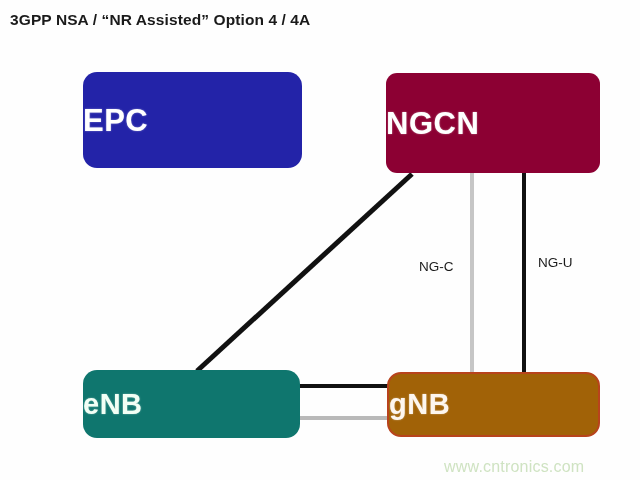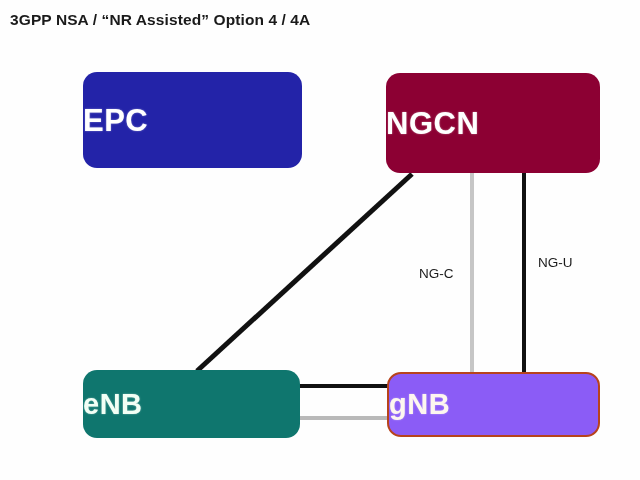--- a/index.html
+++ b/index.html
@@ -65,55 +65,56 @@
     width: 219px;
     height: 96px;
     background: #2323a8;
   }
   #node-ngcn {
     left: 386px;
     top: 73px;
     width: 214px;
     height: 100px;
     background: #8c0033;
+    border-radius: 11px;
   }
   #node-enb {
     left: 83px;
     top: 370px;
     width: 217px;
     height: 68px;
     background: #0f766e;
   }
   #node-gnb {
     left: 387px;
     top: 372px;
     width: 213px;
     height: 65px;
-    background: #8b5cf6;
+    background: #a16207;
     border: 2px solid #b8431c;
   }
   #node-gnb .node-label,
   #node-enb .node-label {
     font-size: 29px;
     color: #fdf6ef;
   }
   #node-enb .node-label {
     color: #f2fff5;
   }
 
   
   .link-label {
     position: absolute;
     font-size: 13.5px;
     color: #1a1a1a;
     white-space: nowrap;
   }
   #label-ngc {
     left: 419px;
-    top: 266px;
+    top: 259px;
   }
   #label-ngu {
     left: 538px;
     top: 255px;
   }
 
   
   #watermark {
     position: absolute;
     left: 444px;
@@ -156,14 +157,15 @@
     <span class="node-label">eNB</span>
   </div>
 
   <div class="node" id="node-gnb">
     <span class="node-label">gNB</span>
   </div>
 
   <div class="link-label" id="label-ngc">NG-C</div>
   <div class="link-label" id="label-ngu">NG-U</div>
 
+  <div id="watermark">www.cntronics.com</div>
 
 </div>
 
 </body></html>

